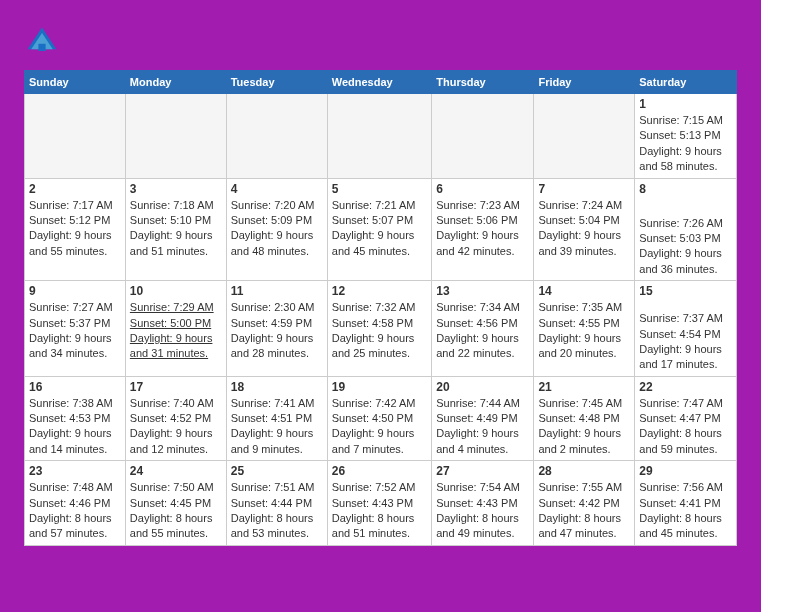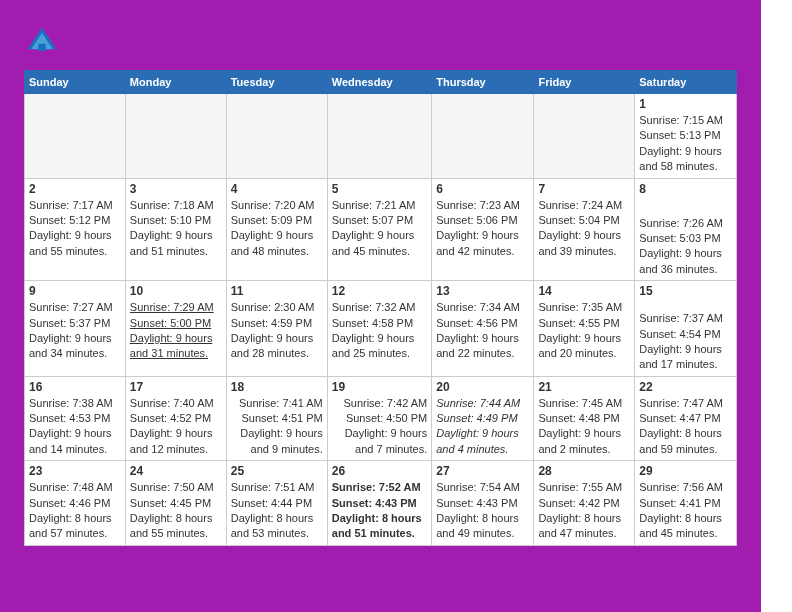--- a/index.html
+++ b/index.html
@@ -257,35 +257,35 @@
           </td>
           <td>
             <span class="day-number">17</span>
             <div class="day-info" style="white-space: pre-line;">Sunrise: 7:40 AM
 Sunset: 4:52 PM
 Daylight: 9 hours
 and 12 minutes.</div>
           </td>
           <td>
             <span class="day-number">18</span>
-            <div class="day-info" style="white-space: pre-line; text-align: right;">Sunrise: 7:41 AM
+            <div class="day-info" style="white-space: pre-line;">Sunrise: 7:41 AM
 Sunset: 4:51 PM
 Daylight: 9 hours
 and 9 minutes.</div>
           </td>
           <td>
             <span class="day-number">19</span>
-            <div class="day-info" style="white-space: pre-line; text-align: right;">Sunrise: 7:42 AM
+            <div class="day-info" style="white-space: pre-line;">Sunrise: 7:42 AM
 Sunset: 4:50 PM
 Daylight: 9 hours
 and 7 minutes.</div>
           </td>
           <td>
             <span class="day-number">20</span>
-            <div class="day-info" style="white-space: pre-line; font-style: italic;">Sunrise: 7:44 AM
+            <div class="day-info" style="white-space: pre-line;">Sunrise: 7:44 AM
 Sunset: 4:49 PM
 Daylight: 9 hours
 and 4 minutes.</div>
           </td>
           <td>
             <span class="day-number">21</span>
             <div class="day-info" style="white-space: pre-line;">Sunrise: 7:45 AM
 Sunset: 4:48 PM
 Daylight: 9 hours
 and 2 minutes.</div>
@@ -315,21 +315,21 @@
           </td>
           <td>
             <span class="day-number">25</span>
             <div class="day-info" style="white-space: pre-line;">Sunrise: 7:51 AM
 Sunset: 4:44 PM
 Daylight: 8 hours
 and 53 minutes.</div>
           </td>
           <td>
             <span class="day-number">26</span>
-            <div class="day-info" style="white-space: pre-line; font-weight: bold;">Sunrise: 7:52 AM
+            <div class="day-info" style="white-space: pre-line;">Sunrise: 7:52 AM
 Sunset: 4:43 PM
 Daylight: 8 hours
 and 51 minutes.</div>
           </td>
           <td>
             <span class="day-number">27</span>
             <div class="day-info" style="white-space: pre-line;">Sunrise: 7:54 AM
 Sunset: 4:43 PM
 Daylight: 8 hours
 and 49 minutes.</div>

